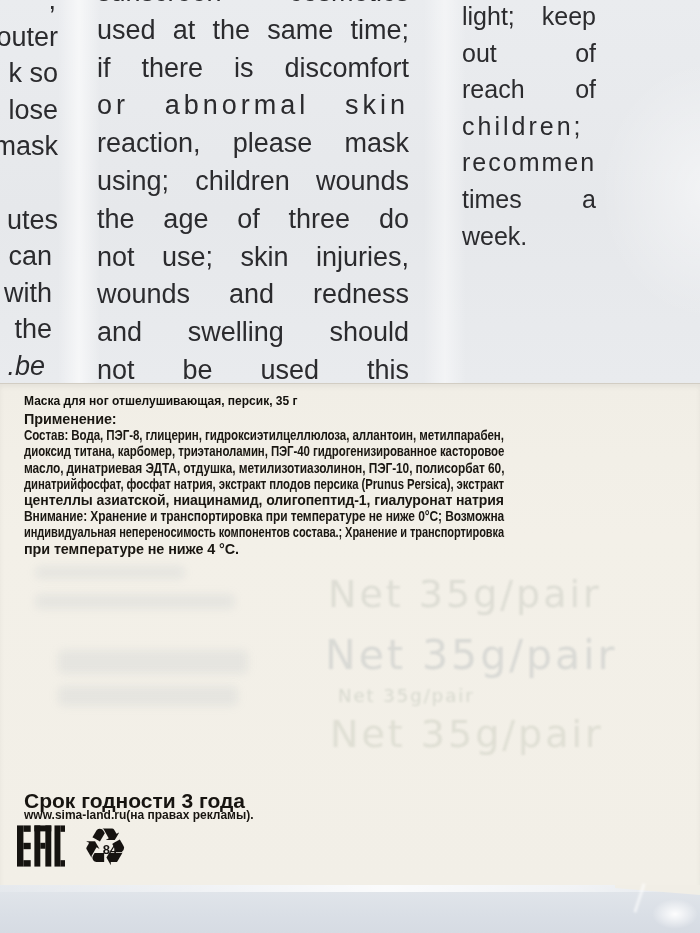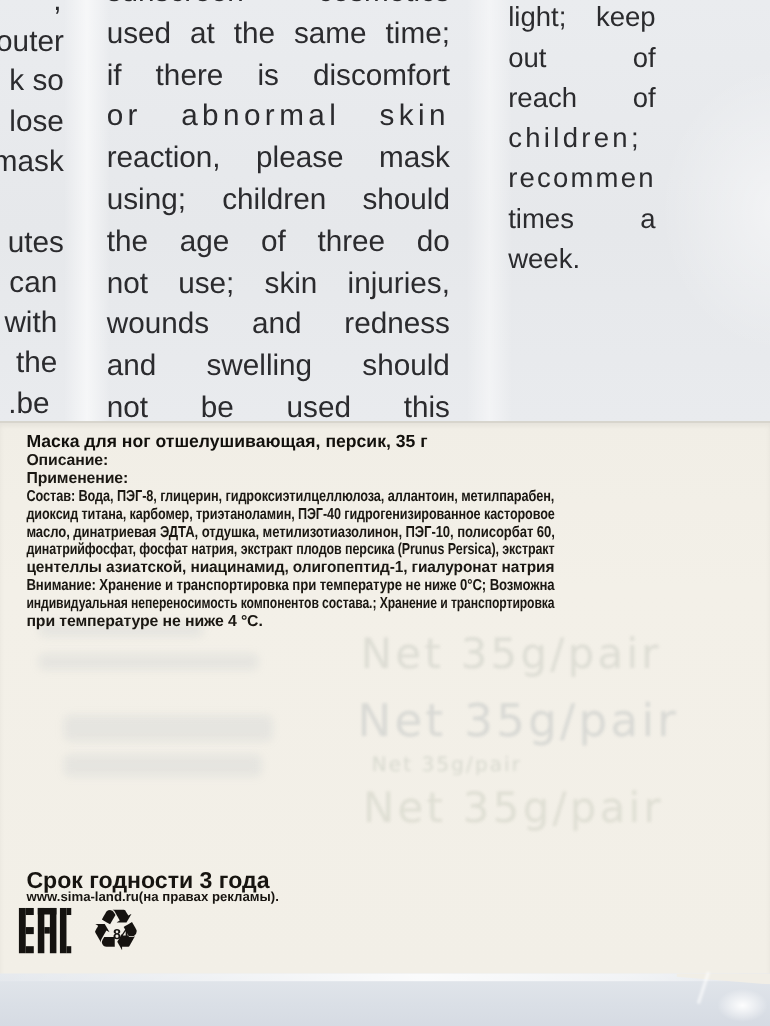--- a/index.html
+++ b/index.html
@@ -17,38 +17,38 @@
   .gutter.g1{left:58px;width:42px;background:linear-gradient(90deg,rgba(255,255,255,0),rgba(255,255,255,.6) 50%,rgba(255,255,255,0));}
   .gutter.g2{left:424px;width:42px;background:linear-gradient(90deg,rgba(255,255,255,0),rgba(255,255,255,.45) 50%,rgba(255,255,255,0));}
   .sheen{position:absolute;left:600px;top:60px;width:220px;height:260px;border-radius:50%;
     background:radial-gradient(closest-side,rgba(255,255,255,.5),rgba(255,255,255,0));}
   .col{position:absolute;color:#2b2b2e;}
   .eline{white-space:nowrap;}
   .col-left{left:0;top:-18px;width:58px;font-size:27px;}
   .col-left .eline{height:36.6px;line-height:36.6px;direction:rtl;}
   .col-left .eline:nth-child(1){padding-right:2px;}
   .col-left .eline:nth-child(8),.col-left .eline:nth-child(9),.col-left .eline:nth-child(10){padding-right:6px;}
-  .col-left .eline:nth-child(11){padding-right:13px;}
+  .col-left .eline:nth-child(11){padding-right:13px;font-style:italic;}
   .col-mid{left:97px;top:-26px;width:312px;font-size:27px;}
   .col-mid .eline{height:37.8px;line-height:37.8px;white-space:normal;text-align:justify;text-align-last:justify;}
   .col-mid .eline:nth-child(4){letter-spacing:4px;}
   .col-right{left:462px;top:-2px;width:134px;font-size:25px;}
   .col-right .eline{height:36.6px;line-height:36.6px;white-space:normal;text-align:justify;text-align-last:justify;}
   .col-right .eline:nth-child(4){letter-spacing:3px;}
   .col-right .eline:nth-child(5){letter-spacing:2px;}
   
   .label{
     position:absolute;left:0;top:383px;width:700px;height:502px;
     background:linear-gradient(180deg,#f1eee6 0%,#f3f0e8 30%,#f2efe7 100%);
     border-top:1px solid rgba(170,165,150,.45);
     box-shadow:inset 0 3px 5px rgba(0,0,0,.05);
   }
   .ru-block{position:absolute;left:24px;top:8px;width:480px;color:#1a1712;}
   .ru{font-size:14.4px;height:16.2px;line-height:16.2px;white-space:nowrap;font-weight:600;letter-spacing:-.1px;}
-  .ru-title{font-size:16px;height:19px;line-height:19px;font-weight:700;white-space:nowrap;color:#12100c;}
+  .ru-title{font-size:12px;height:19px;line-height:19px;font-weight:700;white-space:nowrap;color:#12100c;}
   .fitx{transform-origin:left center;}
   
   .ghost{position:absolute;color:rgba(125,140,125,.18);filter:blur(1.3px);white-space:nowrap;letter-spacing:3px;font-family:"DejaVu Sans",sans-serif;}
   .ghost.g-1{left:328px;top:188px;font-size:38px;}
   .ghost.g-2{left:325px;top:247px;font-size:41px;color:rgba(115,132,140,.2);}
   .ghost.g-3{left:338px;top:301px;font-size:18px;letter-spacing:2px;color:rgba(125,140,125,.22);}
   .ghost.g-4{left:330px;top:328px;font-size:38px;color:rgba(128,140,120,.17);}
   .smudge{position:absolute;background:rgba(140,155,175,.12);filter:blur(4px);border-radius:6px;}
   .smudge.s1{left:35px;top:182px;width:150px;height:13px;}
   .smudge.s2{left:35px;top:210px;width:200px;height:15px;}
@@ -95,21 +95,21 @@
       <div class="eline">the</div>
       <div class="eline">be.</div>
     </div>
 
     <div class="col col-mid">
       <div class="eline">sunscreen cosmetics</div>
       <div class="eline">used at the same time;</div>
       <div class="eline">if there is discomfort</div>
       <div class="eline">or abnormal skin</div>
       <div class="eline">reaction, please mask</div>
-      <div class="eline">using; children should</div>
+      <div class="eline">using; children wounds</div>
       <div class="eline">the age of three do</div>
       <div class="eline">not use; skin injuries,</div>
       <div class="eline">wounds and redness</div>
       <div class="eline">and swelling should</div>
       <div class="eline">not be used this</div>
     </div>
 
     <div class="col col-right">
       <div class="eline">light; keep</div>
       <div class="eline">out of</div>
@@ -127,21 +127,20 @@
     <div class="smudge s2"></div>
     <div class="smudge s3"></div>
     <div class="smudge s4"></div>
     <div class="ghost g-1">Net 35g/pair</div>
     <div class="ghost g-2">Net 35g/pair</div>
     <div class="ghost g-3">Net 35g/pair</div>
     <div class="ghost g-4">Net 35g/pair</div>
 
     <div class="ru-block">
       <div class="ru-title fitx">Маска для ног отшелушивающая, персик, 35 г</div>
-      <div class="ru fitx">Описание:</div>
       <div class="ru fitx">Применение:</div>
       <div class="ru fitx" style="transform: scaleX(0.80402);">Состав: Вода, ПЭГ-8, глицерин, гидроксиэтилцеллюлоза, аллантоин, метилпарабен,</div>
       <div class="ru fitx" style="transform: scaleX(0.79602);">диоксид титана, карбомер, триэтаноламин, ПЭГ-40 гидрогенизированное касторовое</div>
       <div class="ru fitx" style="transform: scaleX(0.827586);">масло, динатриевая ЭДТА, отдушка, метилизотиазолинон, ПЭГ-10, полисорбат 60,</div>
       <div class="ru fitx" style="transform: scaleX(0.788177);">динатрийфосфат, фосфат натрия, экстракт плодов персика (Prunus Persica), экстракт</div>
       <div class="ru fitx" style="transform: scaleX(0.97561);">центеллы азиатской, ниацинамид, олигопептид-1, гиалуронат натрия</div>
       <div class="ru fitx" style="transform: scaleX(0.831889);">Внимание: Хранение и транспортировка при температуре не ниже 0°С; Возможна</div>
       <div class="ru fitx" style="transform: scaleX(0.768);">индивидуальная непереносимость компонентов состава.; Хранение и транспортировка</div>
       <div class="ru fitx">при температуре не ниже 4 °С.</div>
     </div>

